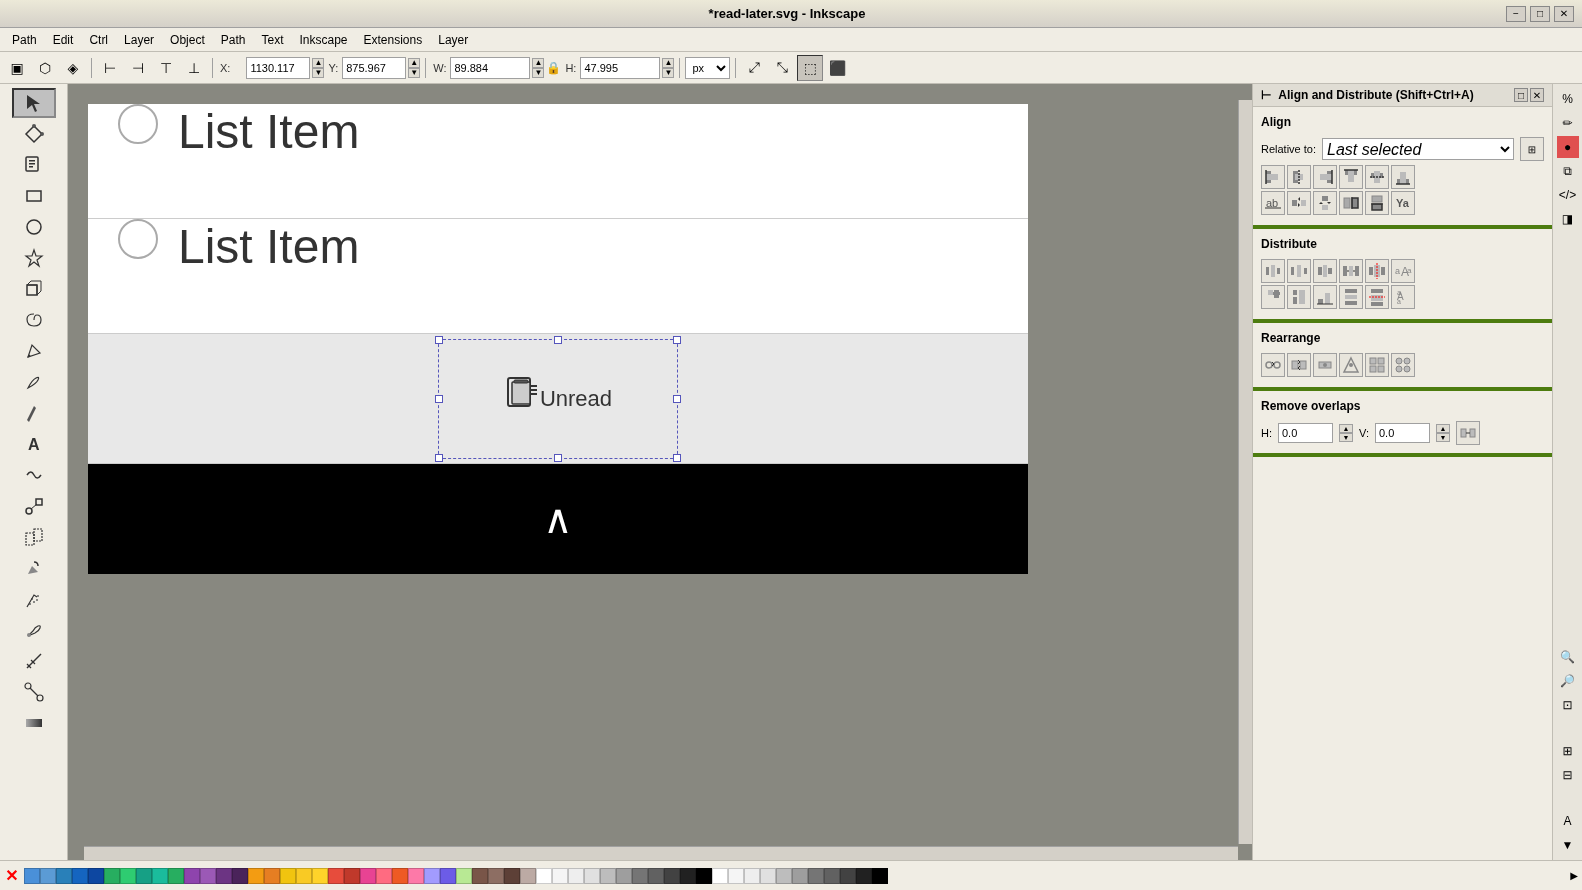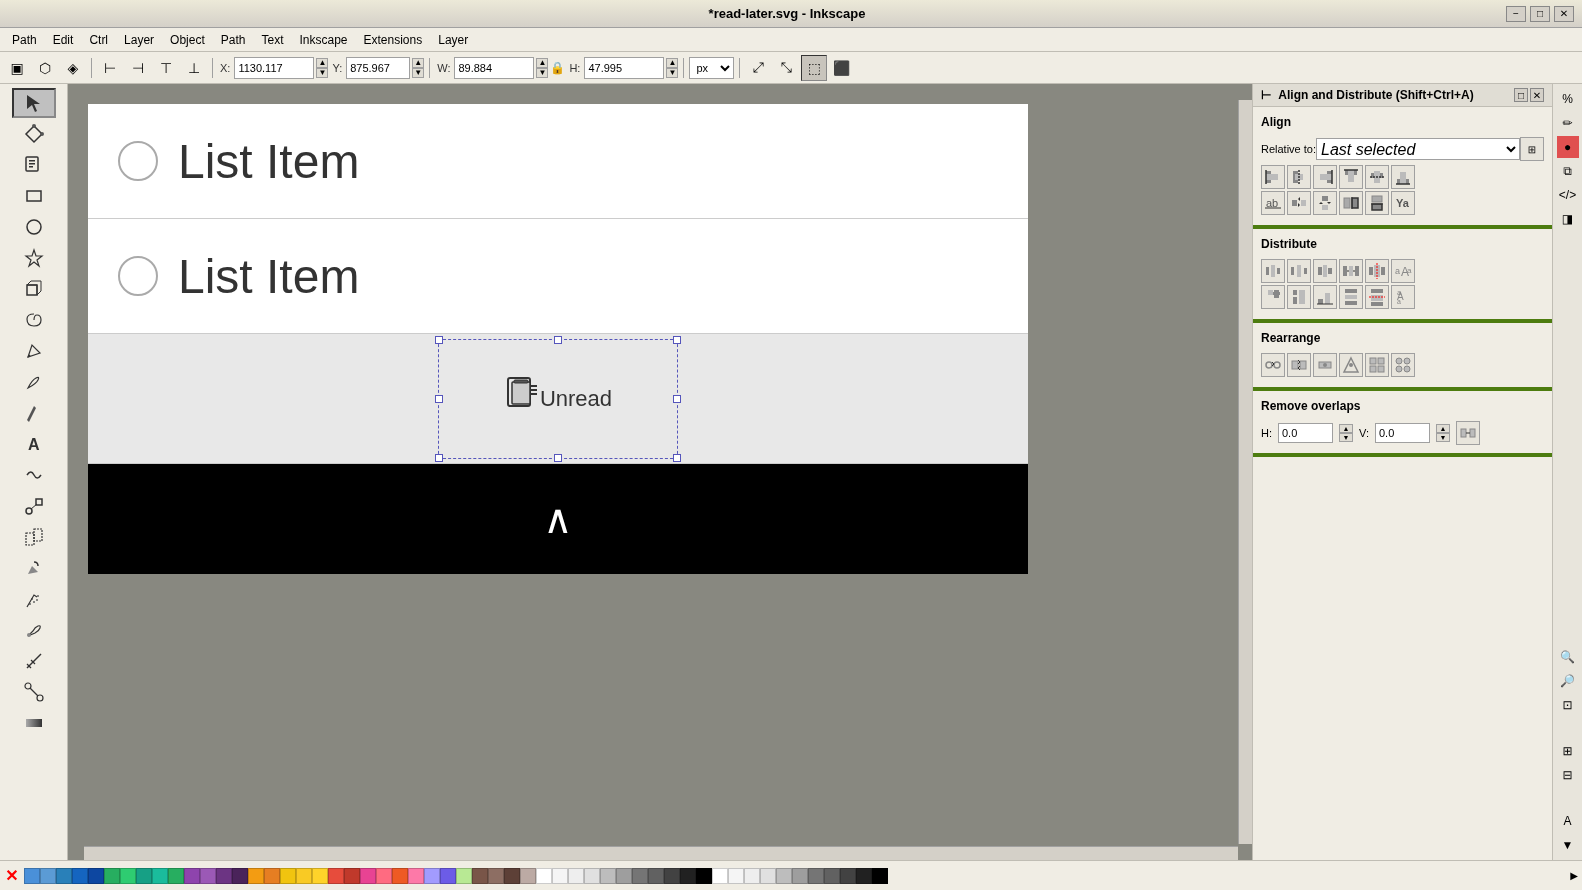--- a/index.html
+++ b/index.html
@@ -134,21 +134,21 @@
     #svg-content {
       width: 100%; height: 100%;
       position: relative;
     }
 
     
     .list-section {
       background: white;
       border-bottom: 1px solid #ccc;
       padding: 0 30px;
-      display: flex; align-items: center;
+      display: flex; 
       height: 110px;
     }
     .list-circle {
       width: 40px; height: 40px;
       border-radius: 50%;
       border: 2px solid #aaa;
       margin-right: 20px;
       flex-shrink: 0;
     }
     .list-item-text {
@@ -236,21 +236,21 @@
       background: #d4d0c8;
     }
     .panel-section {
       padding: 8px;
       border-bottom: 4px solid #4d7c0f;
     }
     .panel-section-title {
       font-size: 12px; font-weight: bold; margin-bottom: 8px;
     }
     .rel-to-row {
-      display: flex; align-items: center; margin-bottom: 4px;
+      display: flex; align-items: center; gap: 6px; margin-bottom: 4px;
     }
     .rel-select {
       flex: 1; height: 22px;
       border: 1px solid #a0a0a0;
       background: white;
       font-size: 16px;
       font-style: italic;
     }
     .align-btn {
       width: 24px; height: 24px;
@@ -373,21 +373,21 @@
   <div class="tb-btn">◈</div>
   <div class="tb-separator"></div>
 
   <div class="tb-btn" title="Align left">⊢</div>
   <div class="tb-btn" title="Center on vertical axis">⊣</div>
   <div class="tb-btn" title="Align right">⊤</div>
   <div class="tb-btn" title="Align top">⊥</div>
   <div class="tb-separator"></div>
 
   <span class="tb-label">X:</span>
-  <input class="tb-input" type="text" value="1130.117" style="width: 80px;">
+  <input class="tb-input" type="text" value="1130.117" style="width: 64px; margin-left: 12px;">
   <div class="tb-stepper">
     <div class="tb-step-btn">▲</div>
     <div class="tb-step-btn">▼</div>
   </div>
 
   <span class="tb-label">Y:</span>
   <input class="tb-input" type="text" value="875.967" style="width: 64px;">
   <div class="tb-stepper">
     <div class="tb-step-btn">▲</div>
     <div class="tb-step-btn">▼</div>

